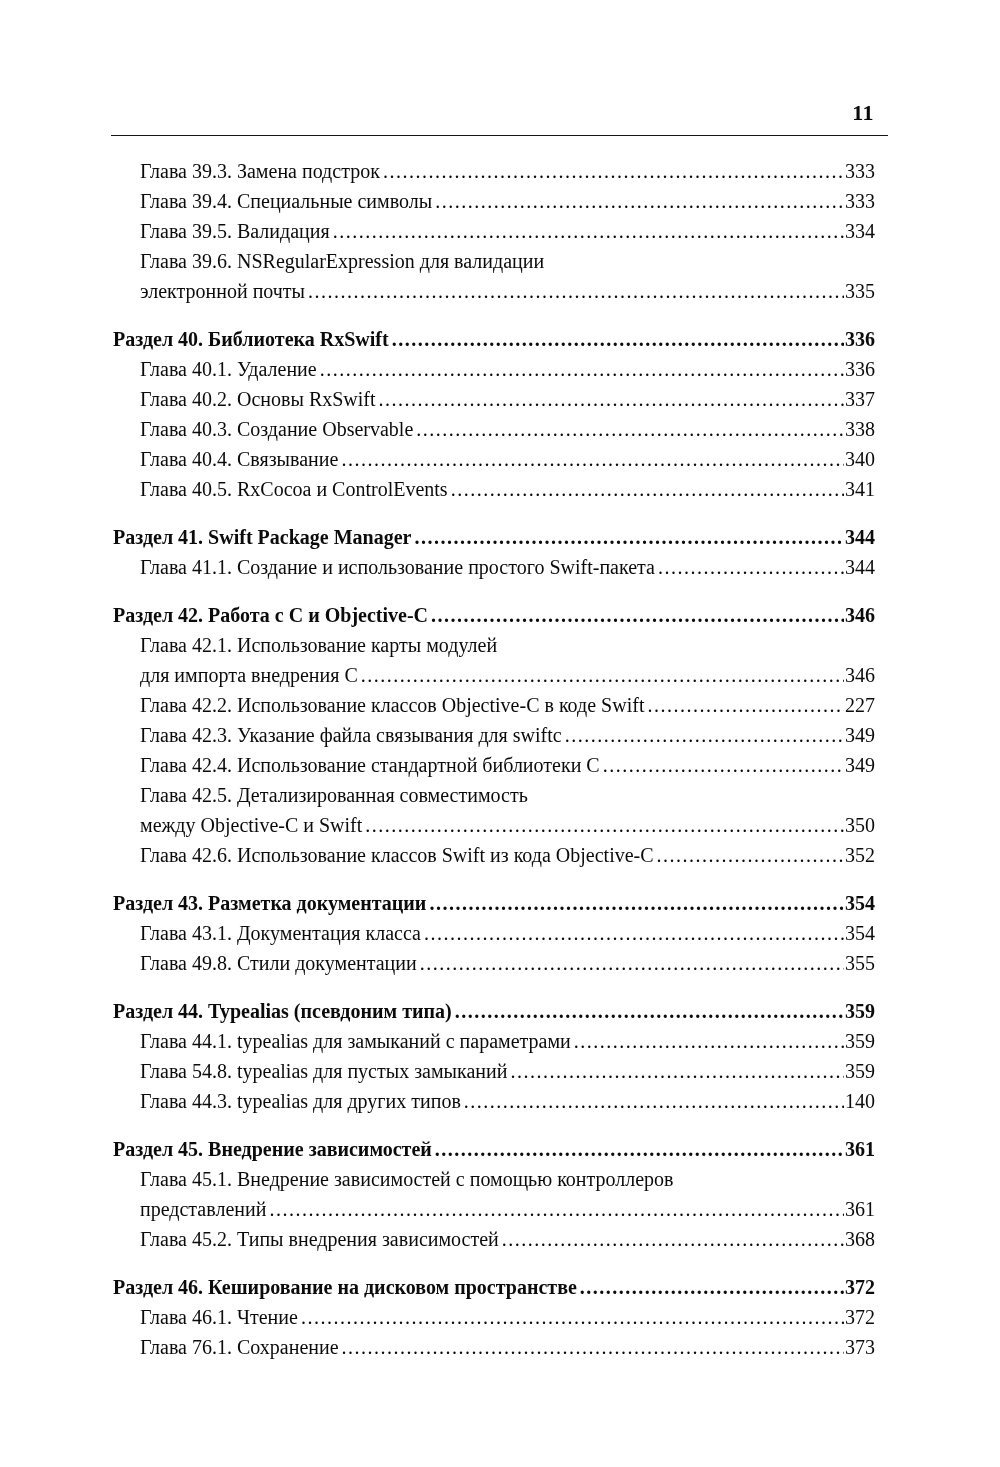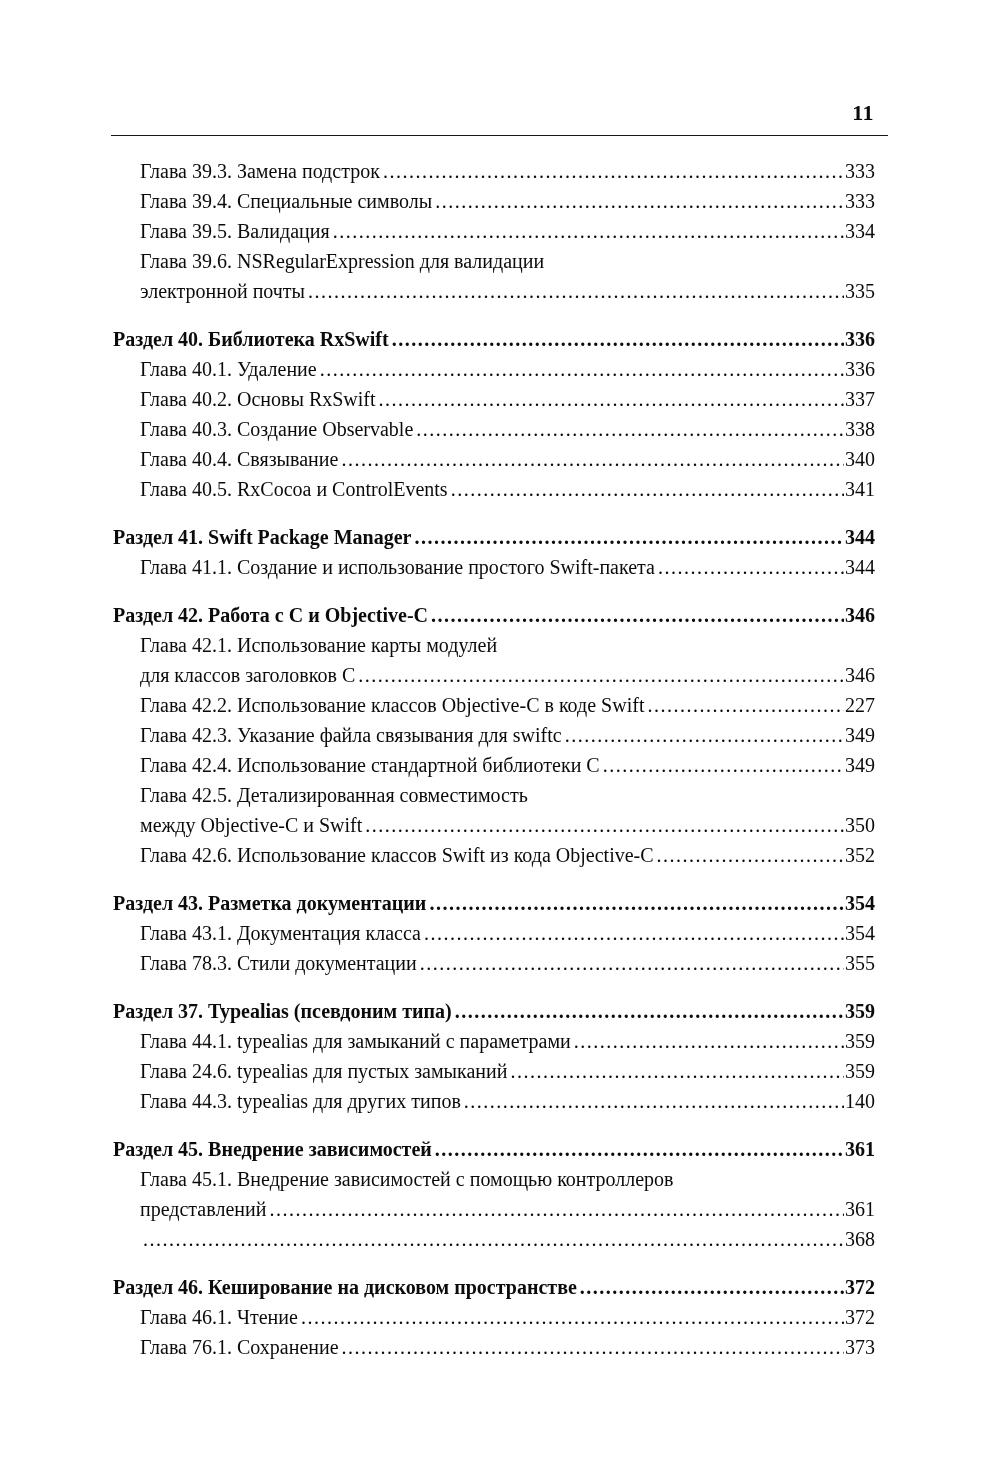--- a/index.html
+++ b/index.html
@@ -160,21 +160,21 @@
       <div class="entry section">
         <div class="line-row">
           <span class="title">Раздел 42. Работа с C и Objective-C</span>
           <span class="dots"></span>
           <span class="pg">346</span>
         </div>
       </div>
       <div class="entry chapter">
         <div class="wrap-line">Глава 42.1. Использование карты модулей</div>
         <div class="line-row">
-          <span class="title">для классов заголовков C</span>
+          <span class="title">для импорта внедрения C</span>
           <span class="dots"></span>
           <span class="pg">346</span>
         </div>
       </div>
       <div class="entry chapter">
         <div class="line-row">
           <span class="title">Глава 42.2. Использование классов Objective-C в коде Swift</span>
           <span class="dots"></span>
           <span class="pg">227</span>
         </div>
@@ -217,42 +217,42 @@
       </div>
       <div class="entry chapter">
         <div class="line-row">
           <span class="title">Глава 43.1. Документация класса</span>
           <span class="dots"></span>
           <span class="pg">354</span>
         </div>
       </div>
       <div class="entry chapter">
         <div class="line-row">
-          <span class="title">Глава 78.3. Стили документации</span>
+          <span class="title">Глава 49.8. Стили документации</span>
           <span class="dots"></span>
           <span class="pg">355</span>
         </div>
       </div>
       <div class="entry section">
         <div class="line-row">
-          <span class="title">Раздел 37. Typealias (псевдоним типа)</span>
+          <span class="title">Раздел 44. Typealias (псевдоним типа)</span>
           <span class="dots"></span>
           <span class="pg">359</span>
         </div>
       </div>
       <div class="entry chapter">
         <div class="line-row">
           <span class="title">Глава 44.1. typealias для замыканий с параметрами</span>
           <span class="dots"></span>
           <span class="pg">359</span>
         </div>
       </div>
       <div class="entry chapter">
         <div class="line-row">
-          <span class="title">Глава 24.6. typealias для пустых замыканий</span>
+          <span class="title">Глава 54.8. typealias для пустых замыканий</span>
           <span class="dots"></span>
           <span class="pg">359</span>
         </div>
       </div>
       <div class="entry chapter">
         <div class="line-row">
           <span class="title">Глава 44.3. typealias для других типов</span>
           <span class="dots"></span>
           <span class="pg">140</span>
         </div>
@@ -267,20 +267,21 @@
       <div class="entry chapter">
         <div class="wrap-line">Глава 45.1. Внедрение зависимостей с помощью контроллеров</div>
         <div class="line-row">
           <span class="title">представлений</span>
           <span class="dots"></span>
           <span class="pg">361</span>
         </div>
       </div>
       <div class="entry chapter">
         <div class="line-row">
+          <span class="title">Глава 45.2. Типы внедрения зависимостей</span>
           <span class="dots"></span>
           <span class="pg">368</span>
         </div>
       </div>
       <div class="entry section">
         <div class="line-row">
           <span class="title">Раздел 46. Кеширование на дисковом пространстве</span>
           <span class="dots"></span>
           <span class="pg">372</span>
         </div>

